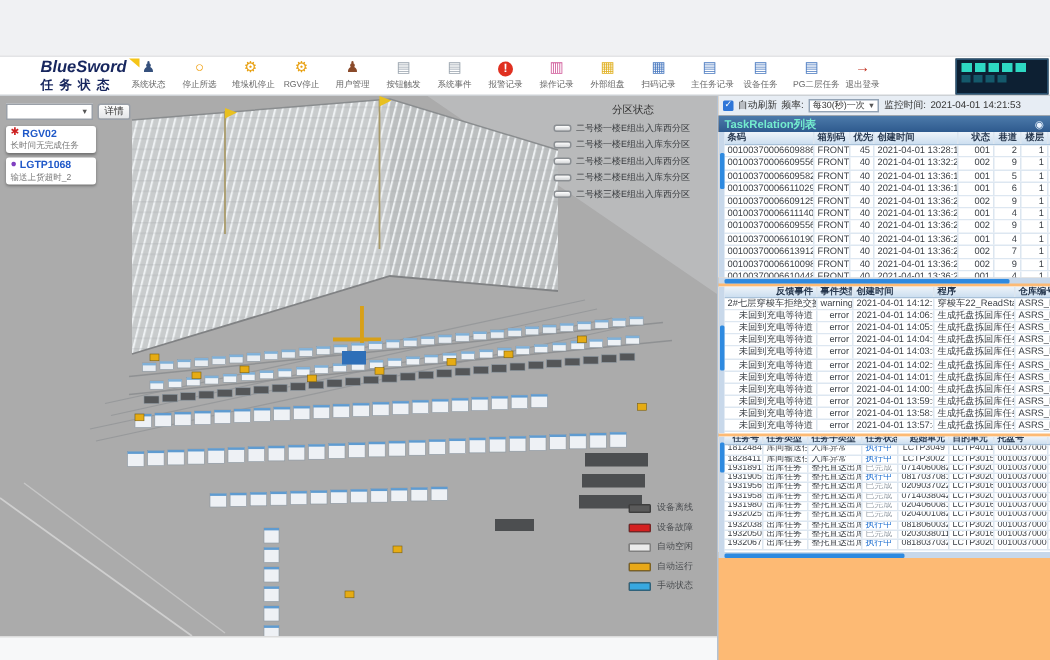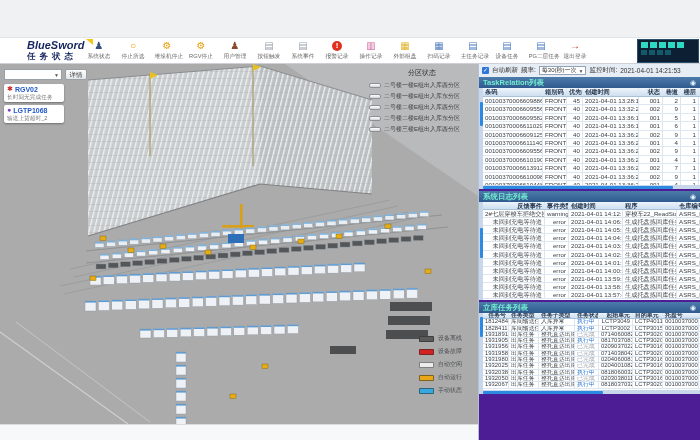--- a/index.html
+++ b/index.html
@@ -35,21 +35,21 @@
 .ac-desc{font-size:6px;color:#777;white-space:nowrap;transform:scale(.95);transform-origin:left}
 .zone-panel{position:absolute;right:3px;top:4px;width:106px}
 .zp-title{font-size:7px;color:#333;text-align:center;margin-bottom:2px}
 .zone-row{display:flex;align-items:center;gap:3px;height:11px}
 .zcb{width:12px;height:5px;background:linear-gradient(#fff,#d2d4d6);border:1px solid #8b8f93;border-radius:2px;flex:none;cursor:pointer}
 .zlb{font-size:6px;color:#3a3d40;white-space:nowrap}
 .legend{position:absolute;right:16px;top:268px}
 .lg-row{display:flex;align-items:center;gap:4px;height:13px}
 .lg-sw{width:15px;height:6px;border:1px solid rgba(40,40,40,.55);border-radius:1px;flex:none}
 .lg-lb{font-size:6px;color:#4a4d50;white-space:nowrap}
-.rpanel{position:absolute;left:478px;top:64px;width:222px;height:376px;background:#4c1d95;border-left:1px solid #b2c2d4}
+.rpanel{position:absolute;left:478px;top:64px;width:222px;height:376px;background:#fdba74;border-left:1px solid #b2c2d4}
 .controls{height:13px;display:flex;align-items:center;gap:3px;padding:0 3px;font-size:6.5px;color:#333;background:#e7edf4}
 .cbx{width:7px;height:7px;background:#2f76d8;border-radius:1px;color:#fff;font-size:6px;line-height:7px;text-align:center;flex:none;cursor:pointer}
 .freq-select{height:9px;background:#fff;border:1px solid #93a3b5;font-size:6px;padding:0 2px;display:flex;align-items:center;gap:2px;color:#333;cursor:pointer}
 .freq-select .fcaret{font-size:5px;color:#555}
 .phdr{height:11px;background:linear-gradient(#4d7bab,#2e5a8e);color:#74eccf;font-size:7.5px;font-weight:bold;display:flex;align-items:center;justify-content:space-between;padding:0 4px}
 .phdr .pico{color:#eaf4ff;font-size:7px;font-weight:normal;cursor:pointer}
 .twrap{position:relative;background:#fff;overflow:hidden;padding-left:4px}
 #t1{height:97px}#t2{height:98px}#t3{height:77px}
 .trow{display:flex;height:8.4px;line-height:7.6px;border-bottom:1px solid #dde7f1;background:#fff}
 #t2 .trow{height:8.1px;line-height:7.3px}
@@ -680,24 +680,20 @@
         <span class="tcell" style="width: 24px; text-align: right;">001</span>
         <span class="tcell" style="width: 18px; text-align: right;">4</span>
         <span class="tcell" style="width: 18px; text-align: right;">1</span>
       </div>
     </div>
   <div class="hsb">
       <div class="hthumb" style="left:4px;width:190px"></div>
     </div>
   <div class="gap"></div>
 
-  <div class="phdr">
-    <span>系统日志列表</span>
-    <span class="pico">◉</span>
-  </div>
   <div class="twrap" id="t2">
     <div class="vsb">
         <div class="vthumb" style="top:26px;height:30px"></div>
       </div>
   <div class="trow thead">
         <span class="tcell thc" style="width: 62px; text-align: right;">反馈事件</span>
         <span class="tcell thc" style="width: 24px; text-align: right;">事件类型</span>
         <span class="tcell thc" style="width: 54px; text-align: left;">创建时间</span>
         <span class="tcell thc" style="width: 54px; text-align: left;">程序</span>
         <span class="tcell thc" style="width: 24px; text-align: left;">仓库编号</span>
@@ -775,24 +771,20 @@
       <div class="trow">
         <span class="tcell" style="width: 62px; text-align: right;">未回到充电等待道</span>
         <span class="tcell" style="width: 24px; text-align: right;">error</span>
         <span class="tcell" style="width: 54px; text-align: left;">2021-04-01 13:57:49</span>
         <span class="tcell" style="width: 54px; text-align: left;">生成托盘拣回库任务请求</span>
         <span class="tcell" style="width: 24px; text-align: left;">ASRS_LG2</span>
       </div>
     </div>
   <div class="gap"></div>
 
-  <div class="phdr">
-    <span>立库任务列表</span>
-    <span class="pico">◉</span>
-  </div>
   <div class="twrap" id="t3">
     <div class="vsb">
         <div class="vthumb" style="top:4px;height:20px"></div>
       </div>
   <div class="trow thead">
         <span class="tcell thc" style="width: 26px; text-align: right;">任务号</span>
         <span class="tcell thc" style="width: 30px; text-align: left;">任务类型</span>
         <span class="tcell thc" style="width: 36px; text-align: left;">任务子类型</span>
         <span class="tcell thc" style="width: 24px; text-align: left;">任务状态</span>
         <span class="tcell thc" style="width: 34px; text-align: right;">起始单元</span>

